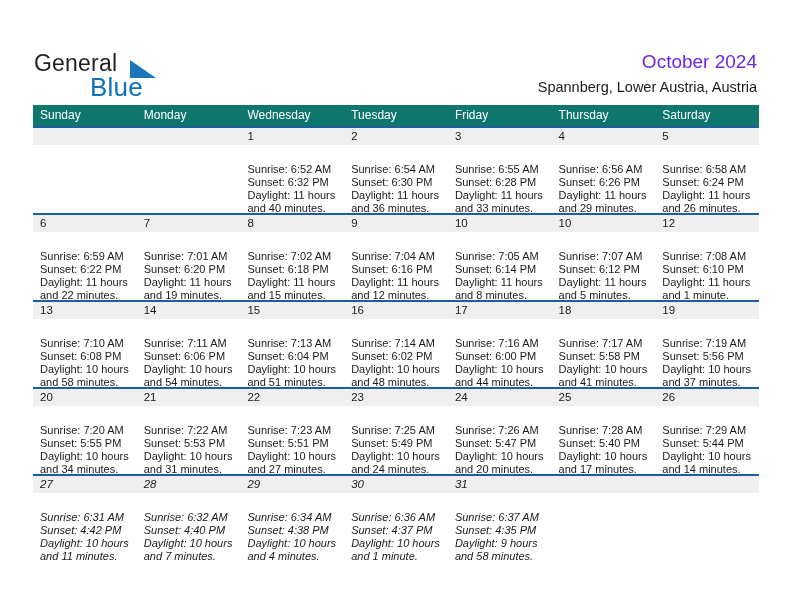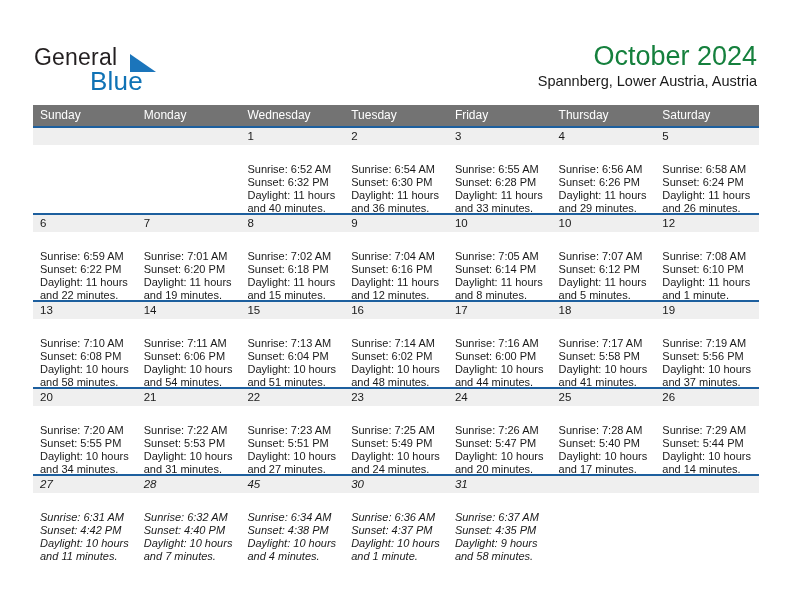--- a/index.html
+++ b/index.html
@@ -18,21 +18,21 @@
     position: relative;
     width: 792px;
     height: 612px;
     box-sizing: border-box;
   }
 
   
   .header {
     position: absolute;
     left: 0;
-    top: 8px;
+    top: 14px;
     width: 792px;
     height: 104px;
   }
   .brand {
     position: absolute;
     left: 34px;
     top: 36px;
     width: 240px;
     height: 56px;
   }
@@ -64,22 +64,22 @@
     border-top: 18px solid transparent;
   }
 
   .title-block {
     position: absolute;
     right: 35px;
     top: 32px;
     text-align: right;
   }
   .cal-title {
-    font-size: 27px;
-    color: #15803d;
+    font-size: 19px;
+    color: #6d28d9;
     line-height: 32px;
     white-space: nowrap;
     text-align: right;
   }
   .cal-subtitle {
     margin-top: 0;
     font-size: 14.5px;
     color: #1a1a1a;
     line-height: 18px;
     white-space: nowrap;
@@ -87,21 +87,21 @@
 
   
   .calendar {
     position: absolute;
     left: 33px;
     top: 105px;
     width: 726px;
   }
   .weekday-row {
     display: flex;
-    background: #737373;
+    background: #0f766e;
     height: 21px;
   }
   .weekday {
     flex: 1 1 0;
     color: #ffffff;
     font-size: 12px;
     line-height: 21px;
     padding-left: 7px;
     box-sizing: border-box;
     white-space: nowrap;
@@ -415,21 +415,21 @@
           </div>
           <div class="day-cell">
             <div class="day-num">28</div>
             <div class="day-info">
               <div>Sunrise: 6:32 AM</div>
               <div>Sunset: 4:40 PM</div>
               <div class="daylight">Daylight: 10 hours and 7 minutes.</div>
             </div>
           </div>
           <div class="day-cell">
-            <div class="day-num">45</div>
+            <div class="day-num">29</div>
             <div class="day-info">
               <div>Sunrise: 6:34 AM</div>
               <div>Sunset: 4:38 PM</div>
               <div class="daylight">Daylight: 10 hours and 4 minutes.</div>
             </div>
           </div>
           <div class="day-cell">
             <div class="day-num">30</div>
             <div class="day-info">
               <div>Sunrise: 6:36 AM</div>

